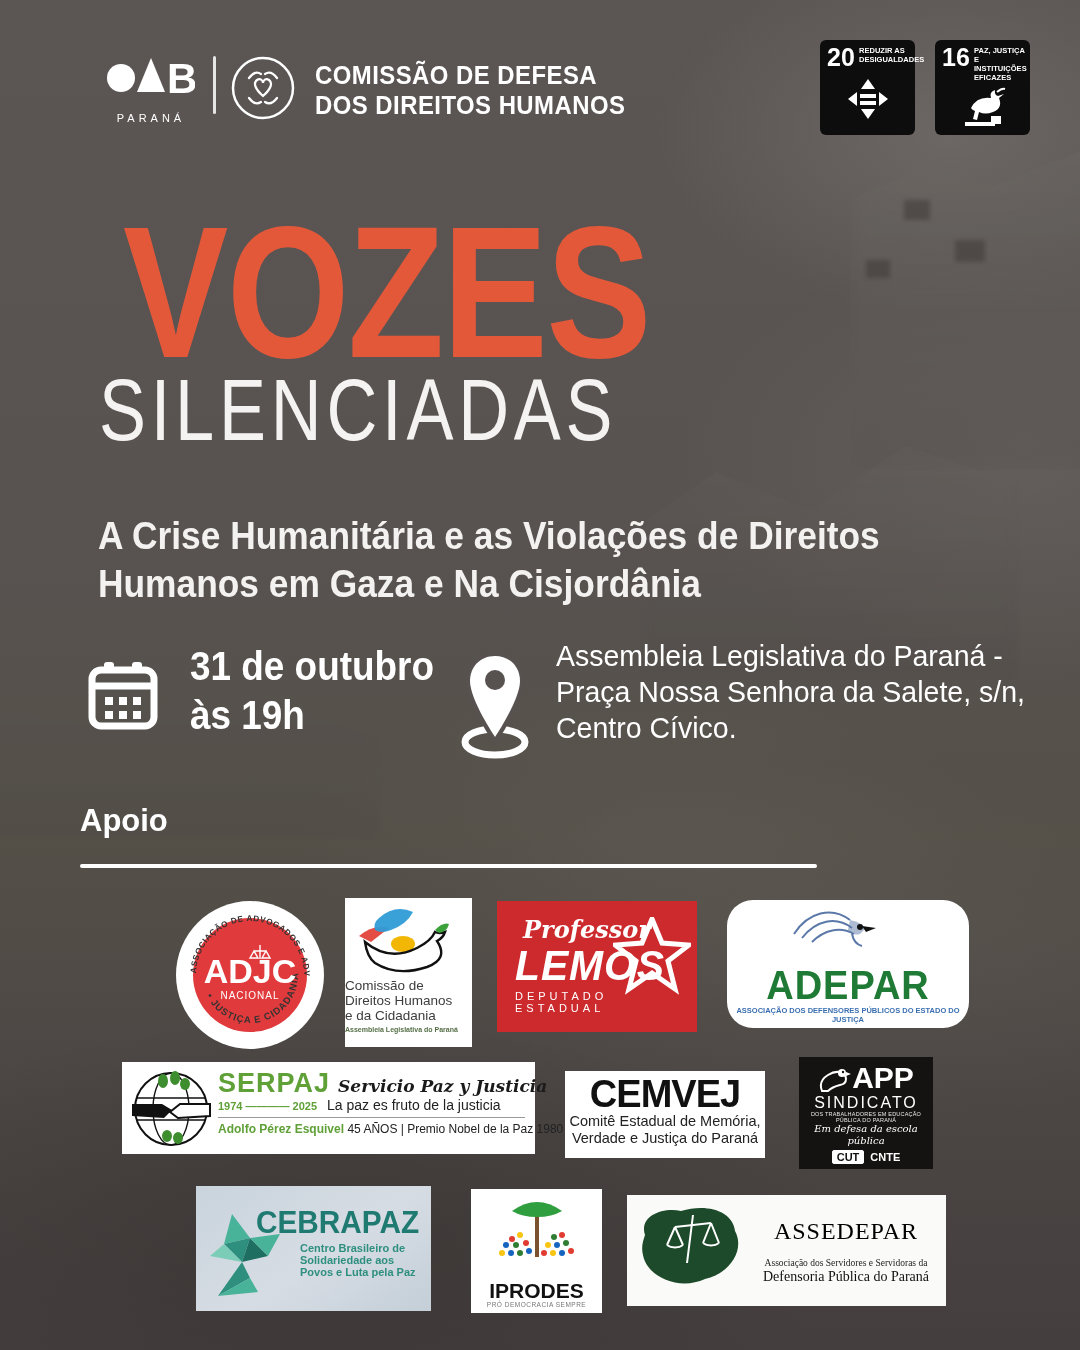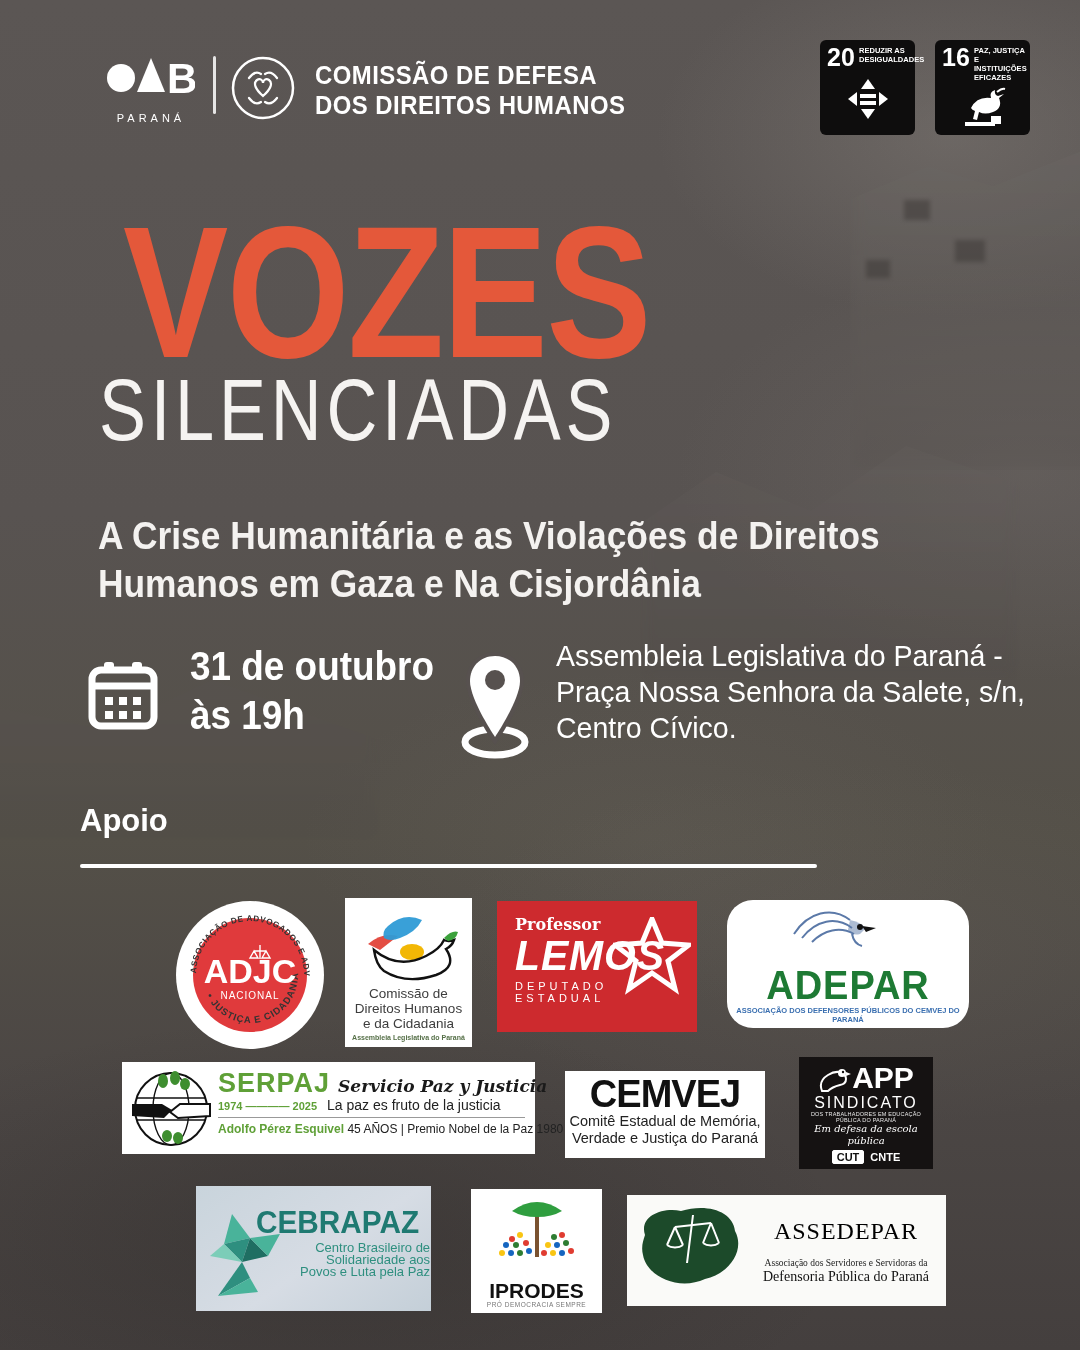--- a/index.html
+++ b/index.html
@@ -42,26 +42,26 @@
 
   .apoio{font-size:31px;font-weight:600;color:#fff;}
   .hrule{position:absolute;left:80px;top:864px;width:737px;height:4px;background:#fff;border-radius:2px;}
 
   
   .card{position:absolute;background:#fff;box-sizing:border-box;}
 
   
   .adjc{left:176px;top:901px;width:148px;height:148px;border-radius:50%;}
   
-  .cdhc{left:345px;top:898px;width:127px;height:149px;text-align:center;padding-top:12px;}
+  .cdhc{left:345px;top:898px;width:127px;height:149px;text-align:left;padding-top:4px;}
   .cdhc-name{font-size:13.5px;line-height:15px;color:#3d3d3d;font-weight:500;}
   .cdhc-foot{font-size:7px;color:#567048;margin-top:3px;font-weight:700;}
   
   .lemos{left:497px;top:901px;width:200px;height:131px;background:#CD2A2E;color:#fff;padding:14px 0 0 18px;}
-  .lemos-prof{font-family:"DejaVu Serif",serif;font-weight:700;font-size:16px;}
+  .lemos-prof{font-family:"DejaVu Serif",serif;font-style:italic;font-weight:700;font-size:24px;margin-left:8px;}
   .lemos-name{font-weight:800;font-style:italic;font-size:43px;letter-spacing:1px;line-height:42px;transform:scaleX(.95);transform-origin:0 0;}
   .lemos-sub{font-size:11px;letter-spacing:4px;margin-top:4px;}
   .lemos svg{position:absolute;right:6px;top:16px;}
   
   .adepar{left:727px;top:900px;width:242px;height:128px;text-align:center;border-radius:26px;}
   .adepar-name{font-size:40px;font-weight:800;color:#1E7A34;letter-spacing:1px;line-height:38px;transform:scaleX(.95);transform-origin:50% 0;}
   .adepar-sub{font-size:7.5px;font-weight:700;color:#3A6FB0;margin-top:2px;}
   
   .serpaj{left:122px;top:1062px;width:413px;height:92px;padding:6px 10px 0 96px;}
   .serpaj-top{display:flex;align-items:baseline;gap:8px;}
@@ -82,21 +82,21 @@
   .app-name{font-size:30px;font-weight:800;letter-spacing:0;line-height:26px;display:inline-block;vertical-align:top;}
   .app-sind{font-size:16px;font-weight:400;letter-spacing:2px;line-height:16px;}
   .app-tiny{font-size:5.5px;letter-spacing:.2px;opacity:.9;}
   .app-script{font-family:"DejaVu Serif",serif;font-style:italic;font-size:10px;line-height:12px;}
   .app-affil{display:flex;justify-content:center;gap:6px;margin-top:3px;align-items:center;}
   .cut{background:#fff;color:#111;font-weight:800;font-size:11px;padding:0 4px;border-radius:2px;border:1px solid #fff;}
   .cnte{font-weight:800;font-size:11px;}
   
   .cebrapaz{left:196px;top:1186px;width:235px;height:125px;background:linear-gradient(145deg,#C9D4DC,#D6DCE4 55%,#C4CFD8);}
   .cebrapaz-name{font-size:31px;font-weight:700;color:#1F7A72;letter-spacing:0;line-height:30px;transform:scaleX(.96);transform-origin:0 0;}
-  .cebrapaz-sub{font-size:13px;font-weight:400;color:#2E8F7F;line-height:12px;text-align:right;}
+  .cebrapaz-sub{font-size:11px;font-weight:700;color:#2E8F7F;line-height:12px;}
   
   .iprodes{left:471px;top:1189px;width:131px;height:124px;text-align:center;padding-top:4px;}
   .iprodes-name{font-size:21px;font-weight:800;color:#111;letter-spacing:0;line-height:20px;}
   .iprodes-sub{font-size:6.5px;color:#777;letter-spacing:.5px;}
   
   .assedepar{left:627px;top:1195px;width:319px;height:111px;background:#FAFAF8;display:flex;align-items:center;}
   .assedepar-text{text-align:center;width:190px;}
   .assedepar-name{font-family:"Liberation Serif",serif;font-size:24px;color:#000000;letter-spacing:1px;line-height:28px;}
   .assedepar-l1{font-family:"Liberation Serif",serif;font-size:9.5px;color:#222;line-height:12px;margin-top:12px;}
   .assedepar-l2{font-family:"Liberation Serif",serif;font-size:14px;color:#111;line-height:16px;}
@@ -276,21 +276,21 @@
         <path d="M6 30 C20 8 44 2 62 16"></path>
         <path d="M14 34 C28 16 48 12 64 24"></path>
         <path d="M24 38 C36 26 52 22 66 30"></path>
       </g>
       <path d="M62 16 q10 2 16 8 l-6 6 q-8 2-12-4" fill="#5B79A8" opacity=".5"></path>
       <path d="M74 22 l14 2 -10 4 z" fill="#111"></path>
       <circle cx="72" cy="23" r="3" fill="#111"></circle>
       <path d="M64 30 q2 10 10 12" stroke="#5B79A8" stroke-width="2" fill="none"></path>
     </svg>
     <div class="adepar-name">ADEPAR</div>
-    <div class="adepar-sub">ASSOCIAÇÃO DOS DEFENSORES PÚBLICOS DO CEMVEJ DO PARANÁ</div>
+    <div class="adepar-sub">ASSOCIAÇÃO DOS DEFENSORES PÚBLICOS DO ESTADO DO JUSTIÇA</div>
   </div>
 
   <div class="card serpaj">
     <svg class="abs" style="left:8px;top:6px;" width="82" height="82" viewBox="0 0 82 82">
       <circle cx="41" cy="41" r="36" fill="none" stroke="#111" stroke-width="2"></circle>
       <ellipse cx="41" cy="41" rx="18" ry="36" fill="none" stroke="#111" stroke-width="1.4"></ellipse>
       <line x1="6" y1="30" x2="76" y2="30" stroke="#111" stroke-width="1.4"></line>
       <line x1="6" y1="52" x2="76" y2="52" stroke="#111" stroke-width="1.4"></line>
       <g fill="#3E8E2F">
         <ellipse cx="33" cy="13" rx="5" ry="7"></ellipse>

